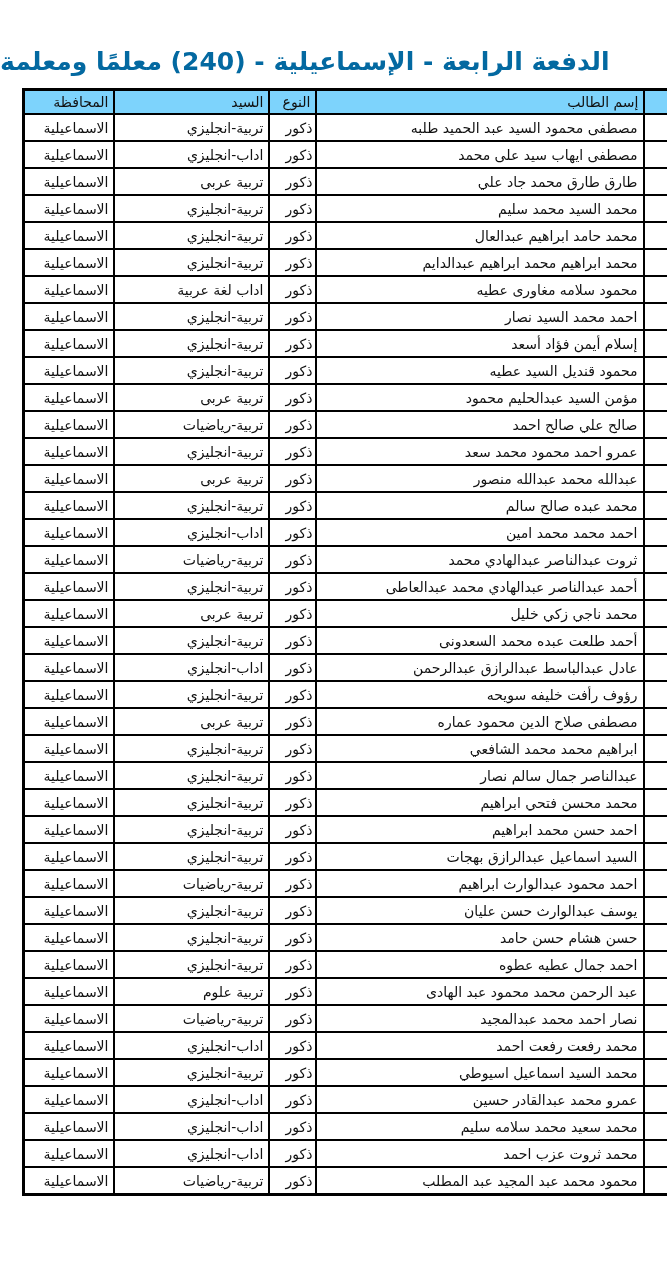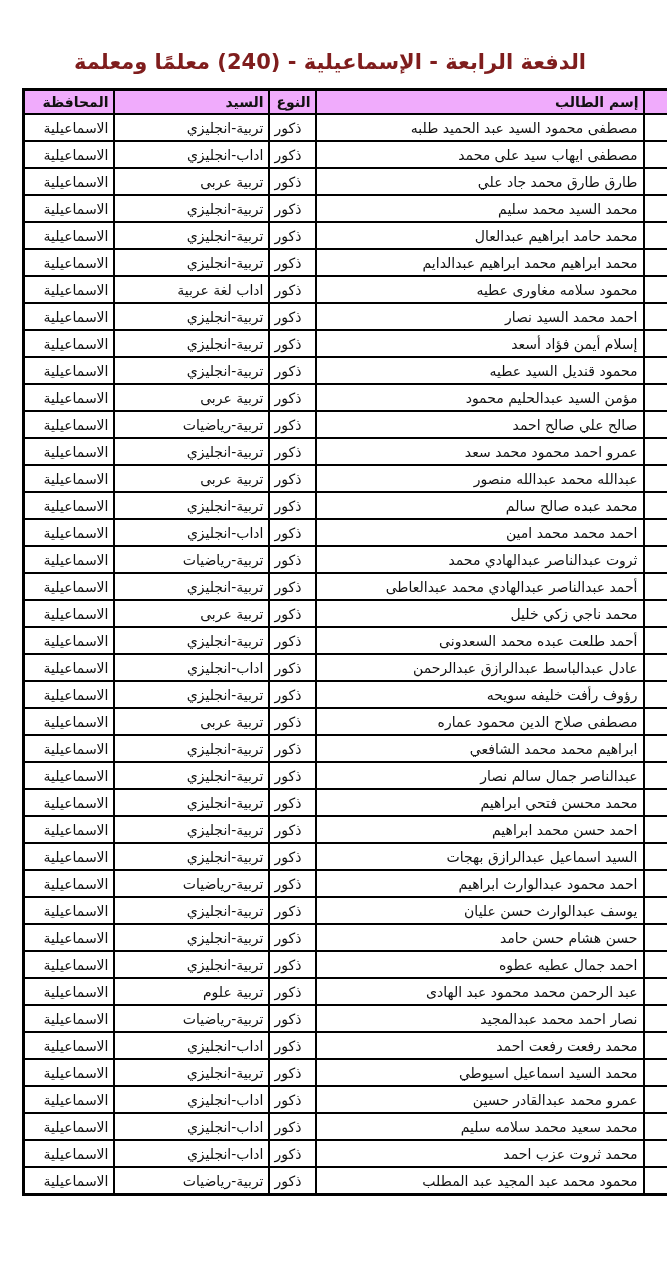--- a/index.html
+++ b/index.html
@@ -13,24 +13,24 @@
     height: 1280px;
     overflow: hidden;
     direction: rtl;
     position: relative;
   }
   .page-title {
     margin-top: 47px;
     margin-bottom: 11px;
     padding-left: 0;
     padding-right: 7px;
-    text-align: center;
-    font-size: 21px;
+    text-align: left;
+    font-size: 25px;
     font-weight: bold;
-    color: #7f1d1d;
+    color: #0369a1;
     letter-spacing: 0px;
     line-height: 30px;
     white-space: nowrap;
   }
   table.students {
     border-collapse: collapse;
     table-layout: fixed;
     width: 660px;
     margin-right: -18px; 
     background: #fff;
@@ -46,26 +46,26 @@
     height: 25px;
     padding: 0 4px 0 2px;
     font-size: 14px;
     color: #111;
     text-align: right;
     vertical-align: middle;
     overflow: hidden;
     white-space: nowrap;
   }
   thead th {
-    background: #f0abfc;
-    font-weight: bold;
+    background: #7dd3fc;
+    font-weight: normal;
     height: 22px;
   }
   td.c-name { padding-right: 5px; padding-left: 48px; }
-  td.c-gender { padding-right: 13px; margin-left: 12px; }
+  td.c-gender { padding-right: 2px; margin-left: 12px; }
 </style>
 </head>
 <body>
 
 <div class="page-title">الدفعة الرابعة - الإسماعيلية - (240) معلمًا ومعلمة</div>
 
 <table class="students">
   <colgroup>
     <col class="c-serial">
     <col class="c-name">

